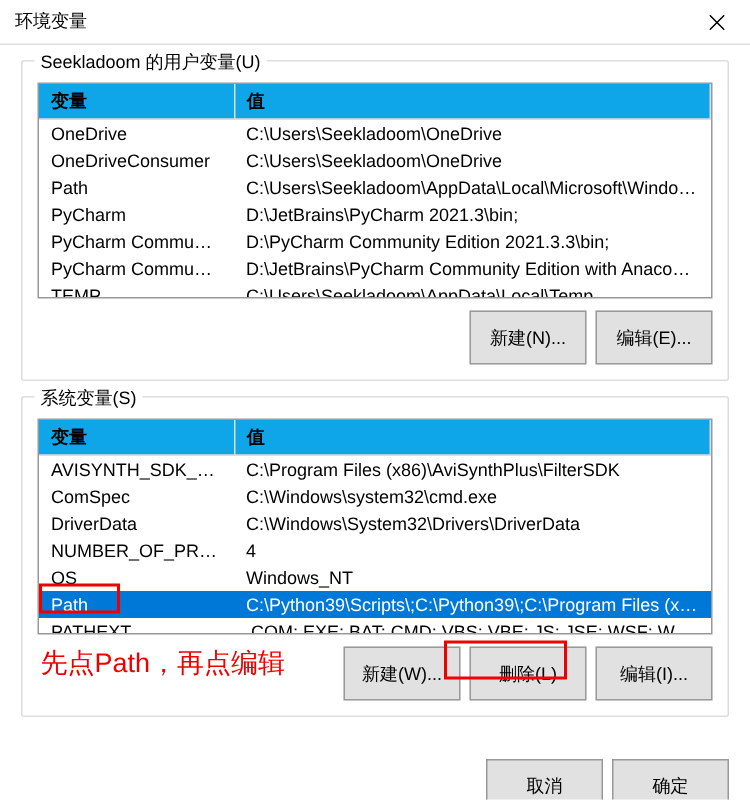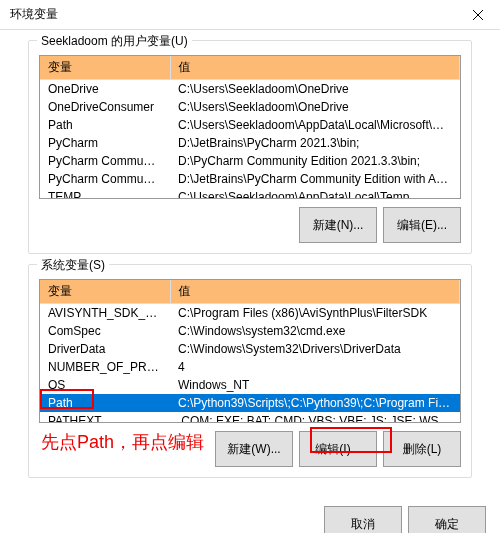--- a/index.html
+++ b/index.html
@@ -1,26 +1,26 @@
 <!DOCTYPE html>
 <html><head>
 <meta charset="utf-8">
 <style>
 * { box-sizing: border-box; margin: 0; padding: 0; }
 body { font-family: "Microsoft YaHei", "Segoe UI", sans-serif; font-size: 12px; background: #fff; width: 500px; height: 533px; overflow: hidden; }
 .titlebar { height: 30px; border-bottom: 1px solid #ddd; display: flex; align-items: center; padding: 0 10px; position: relative; }
 .titlebar .title { font-size: 12px; }
 .titlebar .close { position: absolute; right: 0; top: 0; width: 45px; height: 30px; display: flex; align-items: center; justify-content: center; cursor: pointer; }
 .titlebar .close svg { width: 10px; height: 10px; }
-.content { padding: 10px 28px; }
+.content { padding: 10px 14px; }
 .group { border: 1px solid #ddd; border-radius: 2px; margin-bottom: 10px; padding: 10px; position: relative; }
 .group-label { position: absolute; top: -8px; left: 8px; background: #fff; padding: 0 4px; font-size: 12px; }
 .table-wrap { border: 1px solid #999; height: 144px; overflow: hidden; margin-top: 4px; }
 .table { width: 100%; border-collapse: collapse; table-layout: fixed; }
-.table th { text-align: left; font-weight: normal; padding: 3px 8px; border-bottom: 1px solid #ddd; border-right: 1px solid #ddd; background: #fdba74; font-size: 12px; }
+.table th { text-align: left; font-weight: bold; padding: 3px 8px; border-bottom: 1px solid #ddd; border-right: 1px solid #ddd; background: #0ea5e9; font-size: 12px; }
 .table th:first-child { width: 130px; }
 .table td { padding: 2px 8px; font-size: 12px; white-space: nowrap; overflow: hidden; text-overflow: ellipsis; }
 .table tr.selected td { background: #0078d7; color: #fff; }
 .buttons { display: flex; justify-content: flex-end; gap: 6px; margin-top: 8px; }
 .btn { min-width: 78px; height: 36px; border: 1px solid #999; background: #e1e1e1; font-size: 12px; cursor: pointer; font-family: inherit; padding: 0 10px; }
 .footer { display: flex; justify-content: flex-end; gap: 6px; padding: 8px 14px 14px; }
 .highlight-path { position: absolute; border: 2px solid #e00; pointer-events: none; }
 .highlight-edit { position: absolute; border: 2px solid #e00; pointer-events: none; }
 .annotation { position: absolute; color: #e00; font-size: 18px; font-weight: 400; pointer-events: none; }
 .group2 { position: relative; }
@@ -124,22 +124,22 @@
             </tr>
           <tr>
               <td>PATHEXT</td>
               <td>.COM;.EXE;.BAT;.CMD;.VBS;.VBE;.JS;.JSE;.WSF;.WSH;.MSC;.PY;.P...</td>
             </tr>
         </tbody>
       </table>
     </div>
     <div class="buttons">
       <button class="btn">新建(W)...</button>
+      <button class="btn">删除(L)</button>
       <button class="btn">编辑(I)...</button>
-      <button class="btn">删除(L)</button>
     </div>
     <div class="highlight-path" style="left:11px; top:124px; width:54px; height:20px;"></div>
     <div class="highlight-edit" style="left:281px; top:162px; width:82px; height:26px;"></div>
     <div class="annotation" style="left:12px; top:165px;">先点Path，再点编辑</div>
   </div>
 
 </div>
 
 <div class="footer">
   <button class="btn">取消</button>

